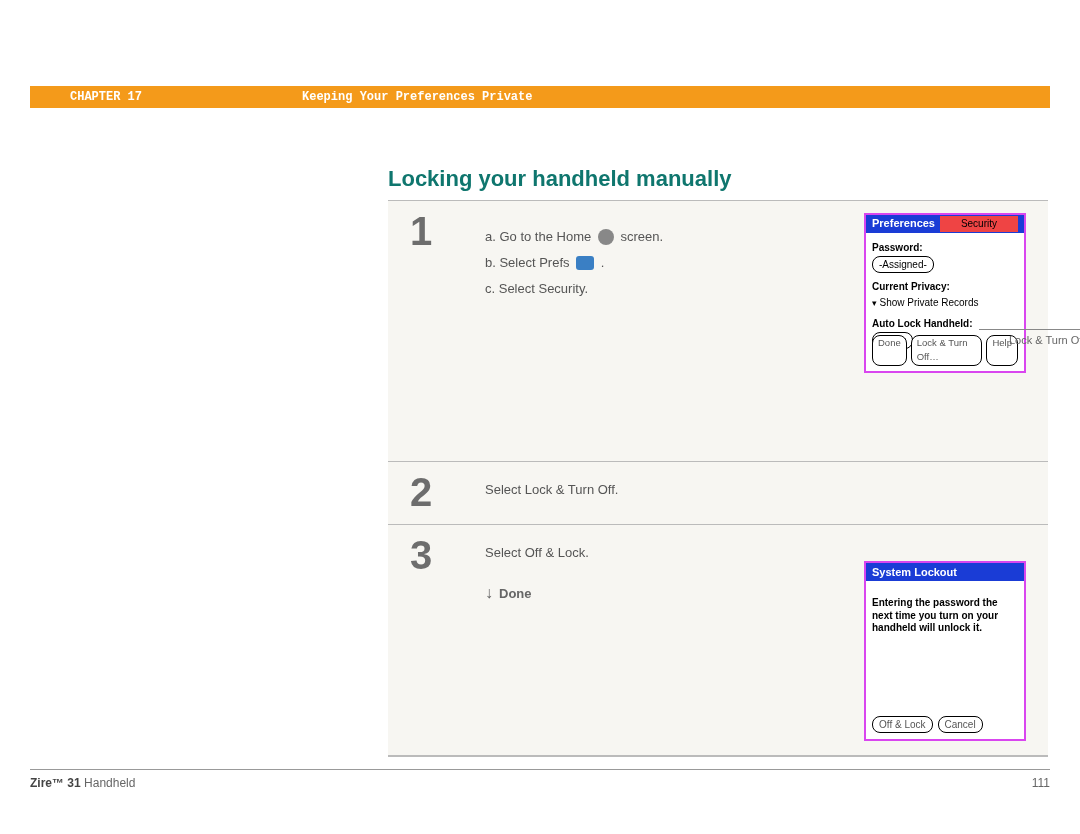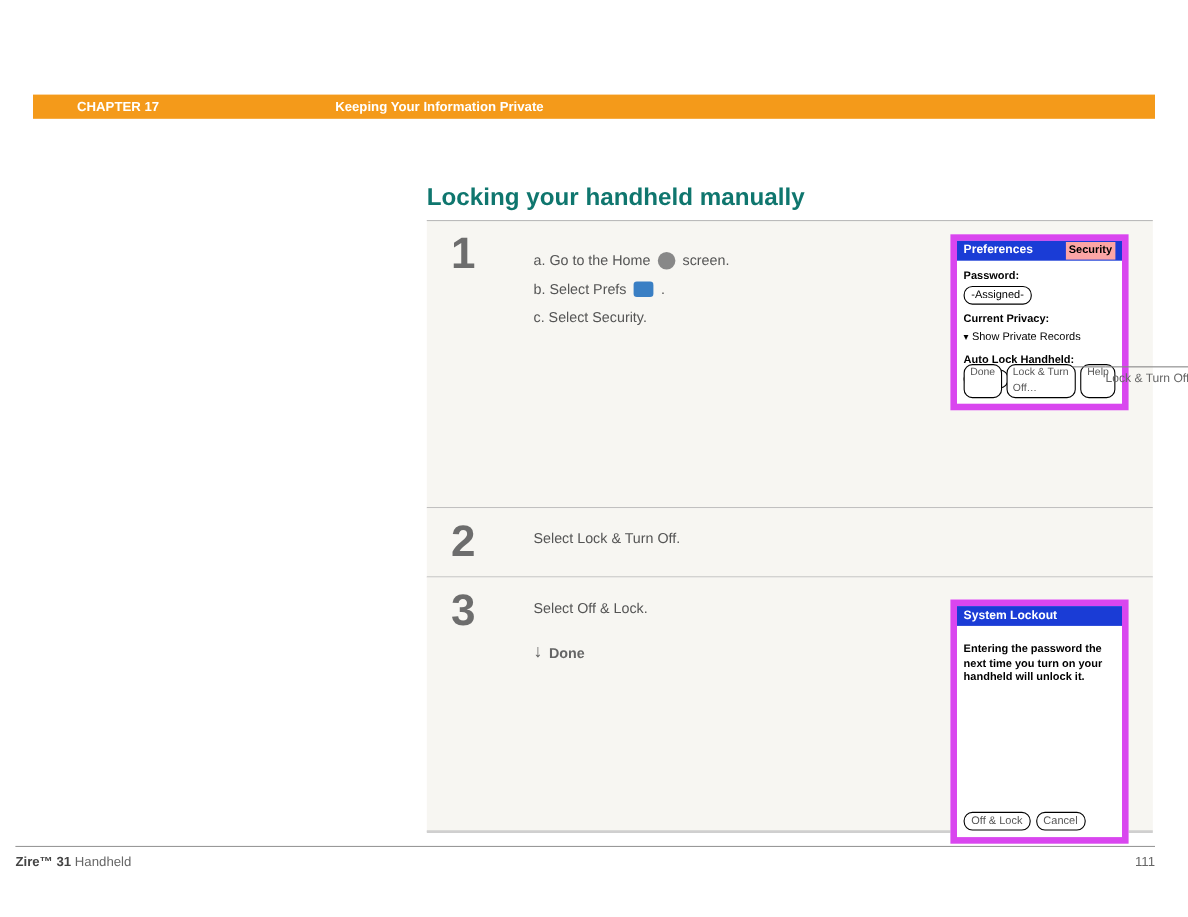--- a/index.html
+++ b/index.html
@@ -15,20 +15,21 @@
     position: absolute;
     top: 86px;
     left: 30px;
     right: 30px;
     height: 22px;
     background: #f49a1a;
     display: flex;
     align-items: center;
     font-size: 12px;
     font-weight: bold;
+    font-family: Liberation Mono, monospace;
   }
   .header-chapter { color: #fff; margin-left: 40px; }
   .header-title   { color: #fff; margin-left: 160px; }
   .page-title {
     position: absolute;
     top: 166px;
     left: 388px;
     font-size: 22px;
     font-weight: bold;
     color: #0f766e;
@@ -62,36 +63,36 @@
     color: #555;
     line-height: 1.55;
     position: relative;
   }
   .step1 { min-height: 260px; }
   .step3 { min-height: 230px; }
   .screen {
     position: absolute;
     width: 162px;
     background: #fff;
-    border: 6px solid #d946ef;
+    border: 2px solid #d946ef;
   }
   .screen1 { top: 12px; right: 22px; height: 160px; }
-  .screen2 { top: 20px; right: 22px; height: 222px; }
+  .screen2 { top: 36px; right: 22px; height: 180px; }
   .title-strip {
     height: 18px;
     background: #1a3cd6;
     color: #fff;
     font-size: 11px;
     font-weight: bold;
     display: flex;
     align-items: center;
     padding: 0 6px;
     justify-content: space-between;
   }
-  .title-strip .rt { color: #fff; font-weight: bold; background:#fca5a5; color:#000; padding:0 3px; font-size:10px;}
+  .title-strip .rt { color: #fff; font-weight: normal; background:#ef4444; color:#000; padding:0 21px; font-size:10px;}
   .scr-body { padding: 5px 6px; font-size: 10px; font-family: "Trebuchet MS", Arial, sans-serif; font-weight: bold; color:#000; }
   .scr-body .lbl { margin-top: 2px; }
   .pill {
     display: inline-block; border: 1px solid #000; border-radius: 8px;
     padding: 0 6px; font-size: 10px; font-weight: normal; background:#fff;
   }
   .btnrow { position:absolute; bottom:5px; left:6px; right:6px; display:flex; gap:4px; }
   .btnrow .pill { font-size:9.5px; padding: 0 5px; }
   .callout {
     position: absolute;
@@ -100,21 +101,21 @@
     border-top: 1px solid #888;
     width: 110px; padding-top:2px;
   }
   .callout::before{
     content:""; position:absolute; left:-30px; top:-1px; width:30px; border-top:1px solid #888;
   }
   .done-row { margin-top: 18px; display:flex; align-items:center; gap:6px; font-weight:bold; color:#666;}
   .done-row .arrow{ font-size:16px; color:#666; }
   .footer {
     position: absolute;
-    left: 14px; right: 30px; bottom: 44px;
+    left: 30px; right: 30px; bottom: 44px;
     border-top: 1px solid #999;
     display: flex; justify-content: space-between;
     font-size: 12px; color: #666; padding-top: 6px;
   }
   .footer .prod b { color:#444; }
   .inline-icon {
     display:inline-block; width:16px; height:16px; border-radius:50%;
     background:#888; vertical-align:middle; margin:0 3px;
     position:relative; top:-1px;
   }
@@ -122,21 +123,21 @@
   .sys-body { padding:6px 6px; font-size:10px; font-weight:bold; font-family:"Trebuchet MS",Arial,sans-serif; color:#000; line-height:1.25;}
   .sys-body .info-i{ display:inline-block; width:14px; height:14px; border:1px solid #2c6; border-radius:50%; color:#06c; text-align:center; font-size:10px; line-height:13px; margin-right:4px; vertical-align:top;}
   .sys-btns{ position:absolute; bottom:6px; left:6px; display:flex; gap:5px;}
   .drop::before{ content:"▾"; margin-right:3px; font-size:9px;}
 </style>
 </head>
 <body>
 
 <div class="header-bar">
   <span class="header-chapter">CHAPTER 17</span>
-  <span class="header-title">Keeping Your Information Private</span>
+  <span class="header-title">Keeping Your Preferences Private</span>
 </div>
 
 <h1 class="page-title">Locking your handheld manually</h1>
 
 <div class="steps-box">
 
   <div class="step-row">
     <div class="step-num">1</div>
     <div class="step-body step1">
       <div style="margin-top:8px">

